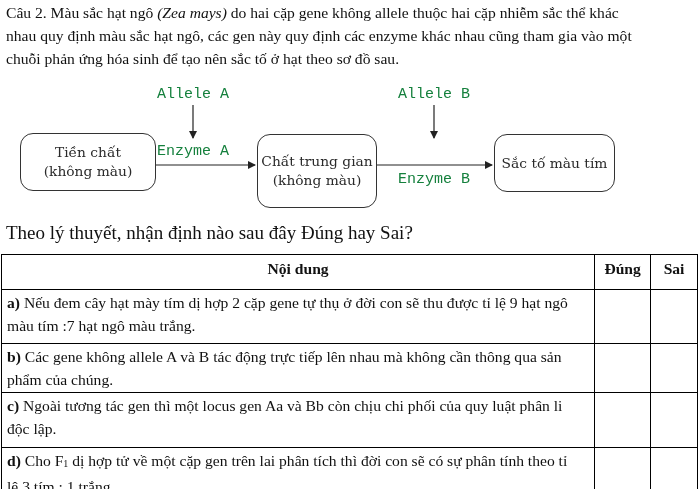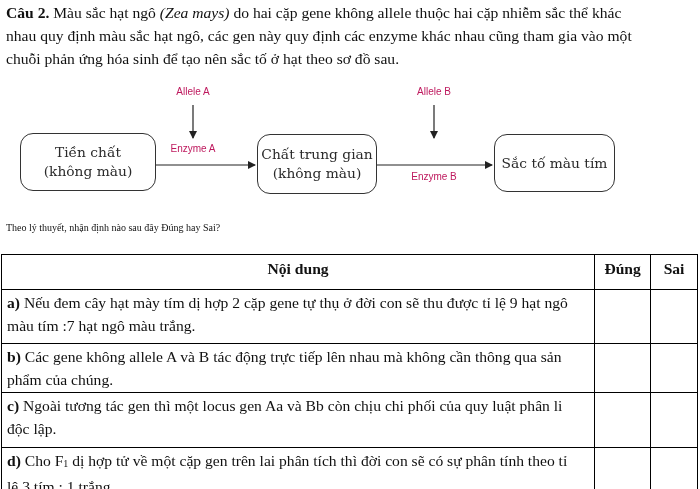--- a/index.html
+++ b/index.html
@@ -5,39 +5,39 @@
     html, body { margin: 0; padding: 0; background: #ffffff; }
     body {
       width: 700px; height: 489px; position: relative; overflow: hidden;
       font-family: "Liberation Serif", serif; color: #111;
     }
     .intro {
       position: absolute; left: 6px; top: 1px; width: 700px;
       font-size: 15.6px; line-height: 23px; white-space: nowrap;
     }
     .intro .line { display: block; }
-    .intro b { font-weight: bold; }
+    .intro b { font-weight: normal; }
     .intro i { font-style: italic; }
 
     .diagram { position: absolute; left: 0; top: 75px; width: 700px; height: 130px; }
     .diagram svg { position: absolute; left: 0; top: 0; }
     .box {
       position: absolute; border: 1.3px solid #333; border-radius: 13px;
       box-sizing: border-box; display: flex; flex-direction: column;
       align-items: center; justify-content: center; text-align: center;
       font-family: "DejaVu Serif", serif; font-size: 13.8px; line-height: 19px;
       color: #2a2a2a; background: #fff;
     }
     .dlabel {
-      position: absolute; font-family: Liberation Sans, sans-serif; font-size: 10px;
-      color: #be185d; white-space: nowrap; transform: translateX(-50%);
+      position: absolute; font-family: Liberation Mono, monospace; font-size: 15px;
+      color: #15803d; white-space: nowrap; transform: translateX(-50%);
     }
 
     .question {
-      position: absolute; left: 6px; top: 222px; font-size: 10px; white-space: nowrap;
+      position: absolute; left: 6px; top: 222px; font-size: 19px; white-space: nowrap;
     }
 
     table.tf {
       position: absolute; left: 1px; top: 254px; width: 697px;
       border-collapse: collapse; font-size: 15.6px; line-height: 23px;
     }
     table.tf td, table.tf th {
       border: 1.4px solid #000; vertical-align: top; padding: 0;
     }
     table.tf th { font-weight: bold; text-align: center; height: 32px; padding-top: 2px; vertical-align: top; }
@@ -71,21 +71,21 @@
     <line x1="140" y1="90" x2="255" y2="90" stroke="#222" stroke-width="1.2" marker-end="url(#ah)"></line>
     <line x1="377" y1="90" x2="492" y2="90" stroke="#222" stroke-width="1.2" marker-end="url(#ah)"></line>
     <line x1="193" y1="30" x2="193" y2="63" stroke="#222" stroke-width="1.2" marker-end="url(#ah)"></line>
     <line x1="434" y1="30" x2="434" y2="63" stroke="#222" stroke-width="1.2" marker-end="url(#ah)"></line>
   </svg>
 
   <div class="box" style="left:20px; top:58px; width:136px; height:58px;">
     <span>Tiền chất</span>
     <span>(không màu)</span>
   </div>
-  <div class="box" style="left:257px; top:59px; width:120px; height:60px;">
+  <div class="box" style="left:257px; top:59px; width:120px; height:74px;">
     <span>Chất trung gian</span>
     <span>(không màu)</span>
   </div>
   <div class="box" style="left:494px; top:59px; width:121px; height:58px;">
     <span>Sắc tố màu tím</span>
   </div>
 
   <span class="dlabel" style="left:193px; top:11px;">Allele A</span>
   <span class="dlabel" style="left:434px; top:11px;">Allele B</span>
   <span class="dlabel" style="left:193px; top:68px;">Enzyme A</span>

